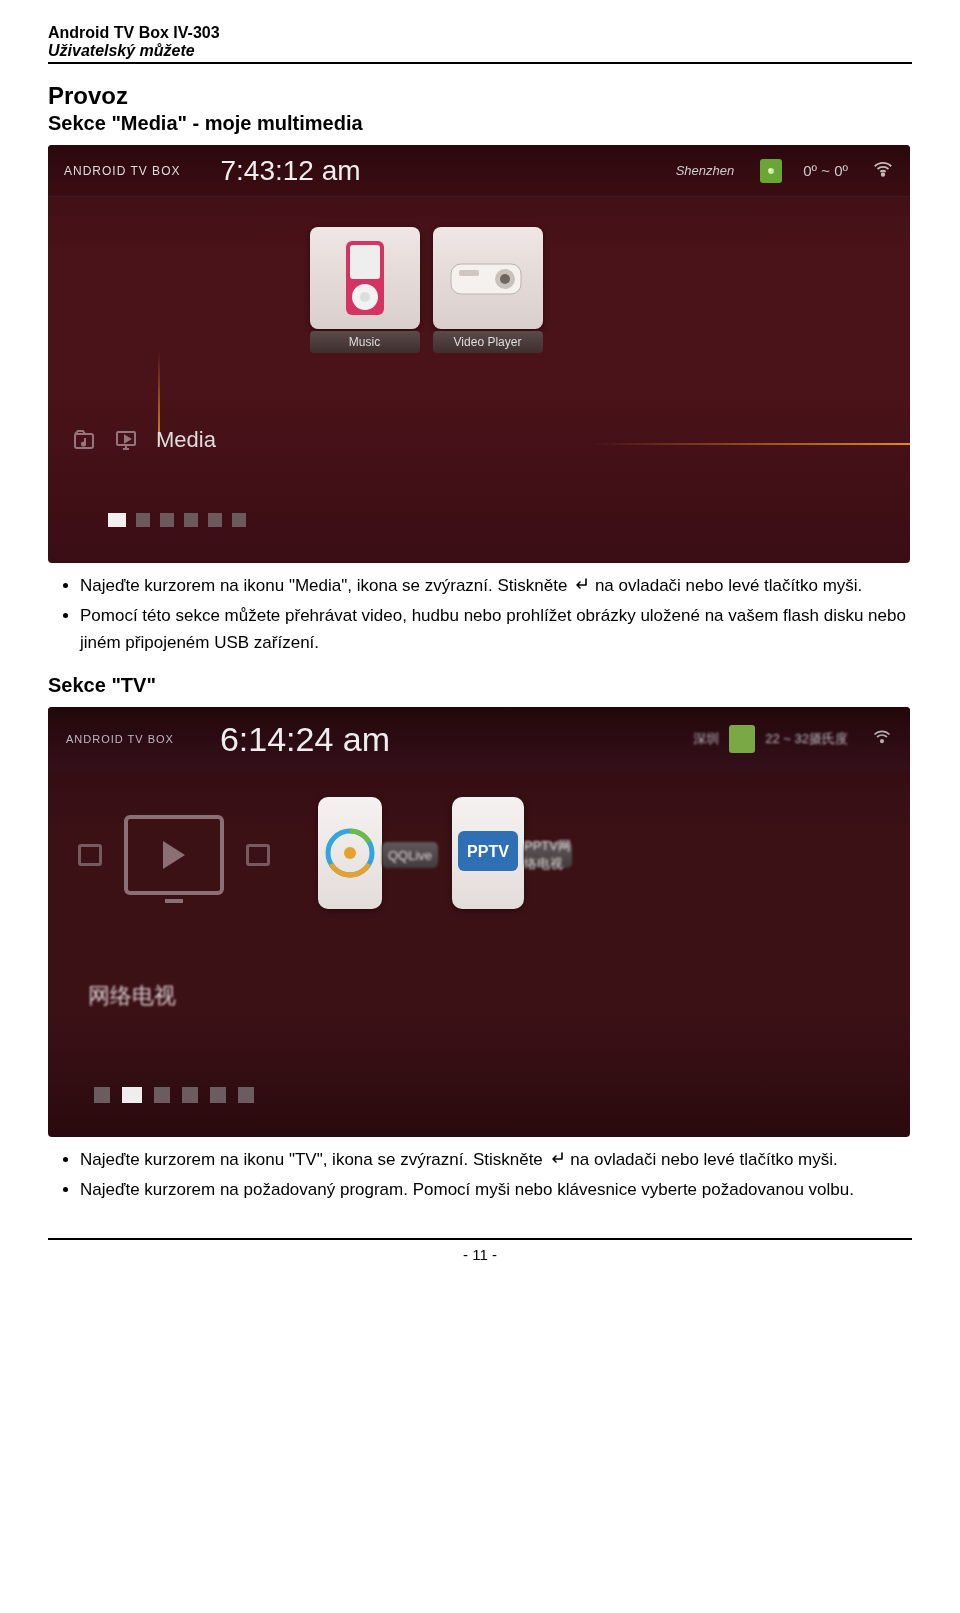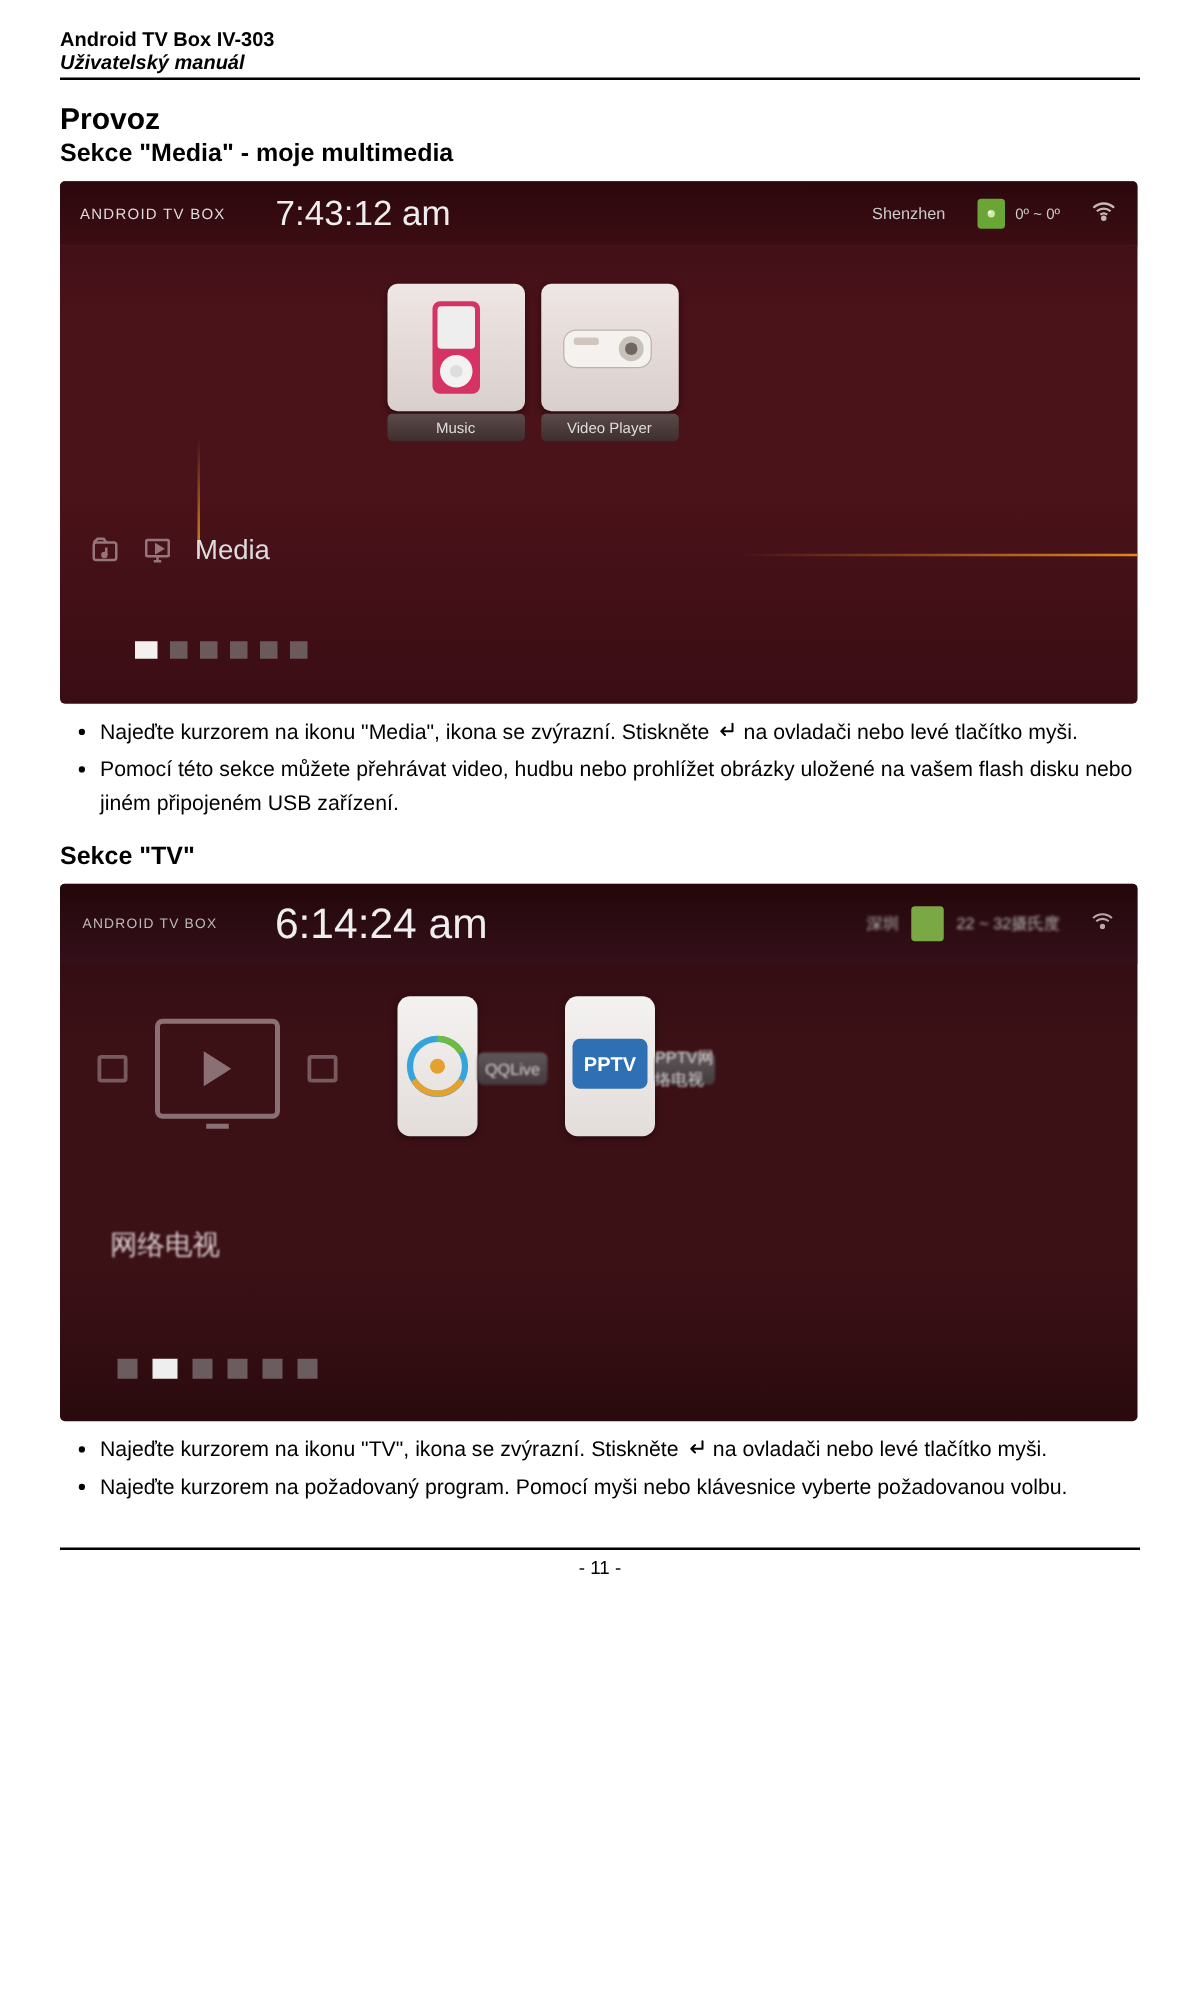--- a/index.html
+++ b/index.html
@@ -40,24 +40,24 @@
     height: 418px;
   }
   .shot1 .topbar {
     display: flex; align-items: center; height: 52px;
     padding: 0 16px; color:#ddd; font-size: 13px;
     background: linear-gradient(180deg,#2a080c,#3c0d13);
     border-bottom: 1px solid rgba(255,255,255,0.08);
   }
   .shot1 .brand { letter-spacing: 1px; font-size: 12px; margin-right: 40px; }
   .shot1 .clock { font-size: 28px; color:#eee; font-weight: 300; flex:0 0 auto; margin-right:auto;}
-  .shot1 .loc { font-size: 13px; margin: 11px 18px; color:#ccc;}
+  .shot1 .loc { font-size: 13px; margin: 11px 18px; color:#ccc;font-style:italic;}
   .shot1 .wbox { width:22px;height:24px;background:#6aa636;border-radius:3px;display:flex;align-items:center;justify-content:center;margin:0 8px;}
   .shot1 .wbox svg { width:14px;height:14px;}
-  .shot1 .temp { font-size:12px;color:#ccc;margin:0 24px 0 0;}
+  .shot1 .temp { font-size:15px;color:#ccc;margin:0 24px 0 13px;}
   .shot1 .wifi svg{width:22px;height:22px;}
   .shot1 .body { position:relative; height:calc(100% - 52px); }
   .shot1 .cat {
     position:absolute; left:24px; bottom:110px;
     display:flex; align-items:center; gap:18px; color:#d7c9cb;
   }
   .shot1 .cat .mini { width:24px;height:24px; opacity:.6;}
   .shot1 .cat .label { font-size:22px; color:#ddd; }
   .shot1 .tiles { position:absolute; left:260px; top:30px; display:flex; gap:10px;}
   .tile { width:113px; display:flex; flex-direction:column; align-items:center;}
@@ -133,21 +133,21 @@
     text-align:center; font-size:15px; padding-top:6px;
   }
 </style>
 </head>
 <body>
 
 <div class="page">
 
   <div class="page-header">
     <span>Android TV Box IV-303</span>
-    <span class="right">Uživatelský manuál</span>
+    <span class="right">Uživatelský můžete</span>
   </div>
 
   <h1 class="provoz">Provoz</h1>
   <h2 class="sekce">Sekce "Media" - moje multimedia</h2>
 
   <div class="tvshot shot1">
     <div class="topbar">
       <span class="brand">ANDROID TV BOX</span>
       <span class="clock">7:43:12 am</span>
       <span class="loc">Shenzhen</span>

